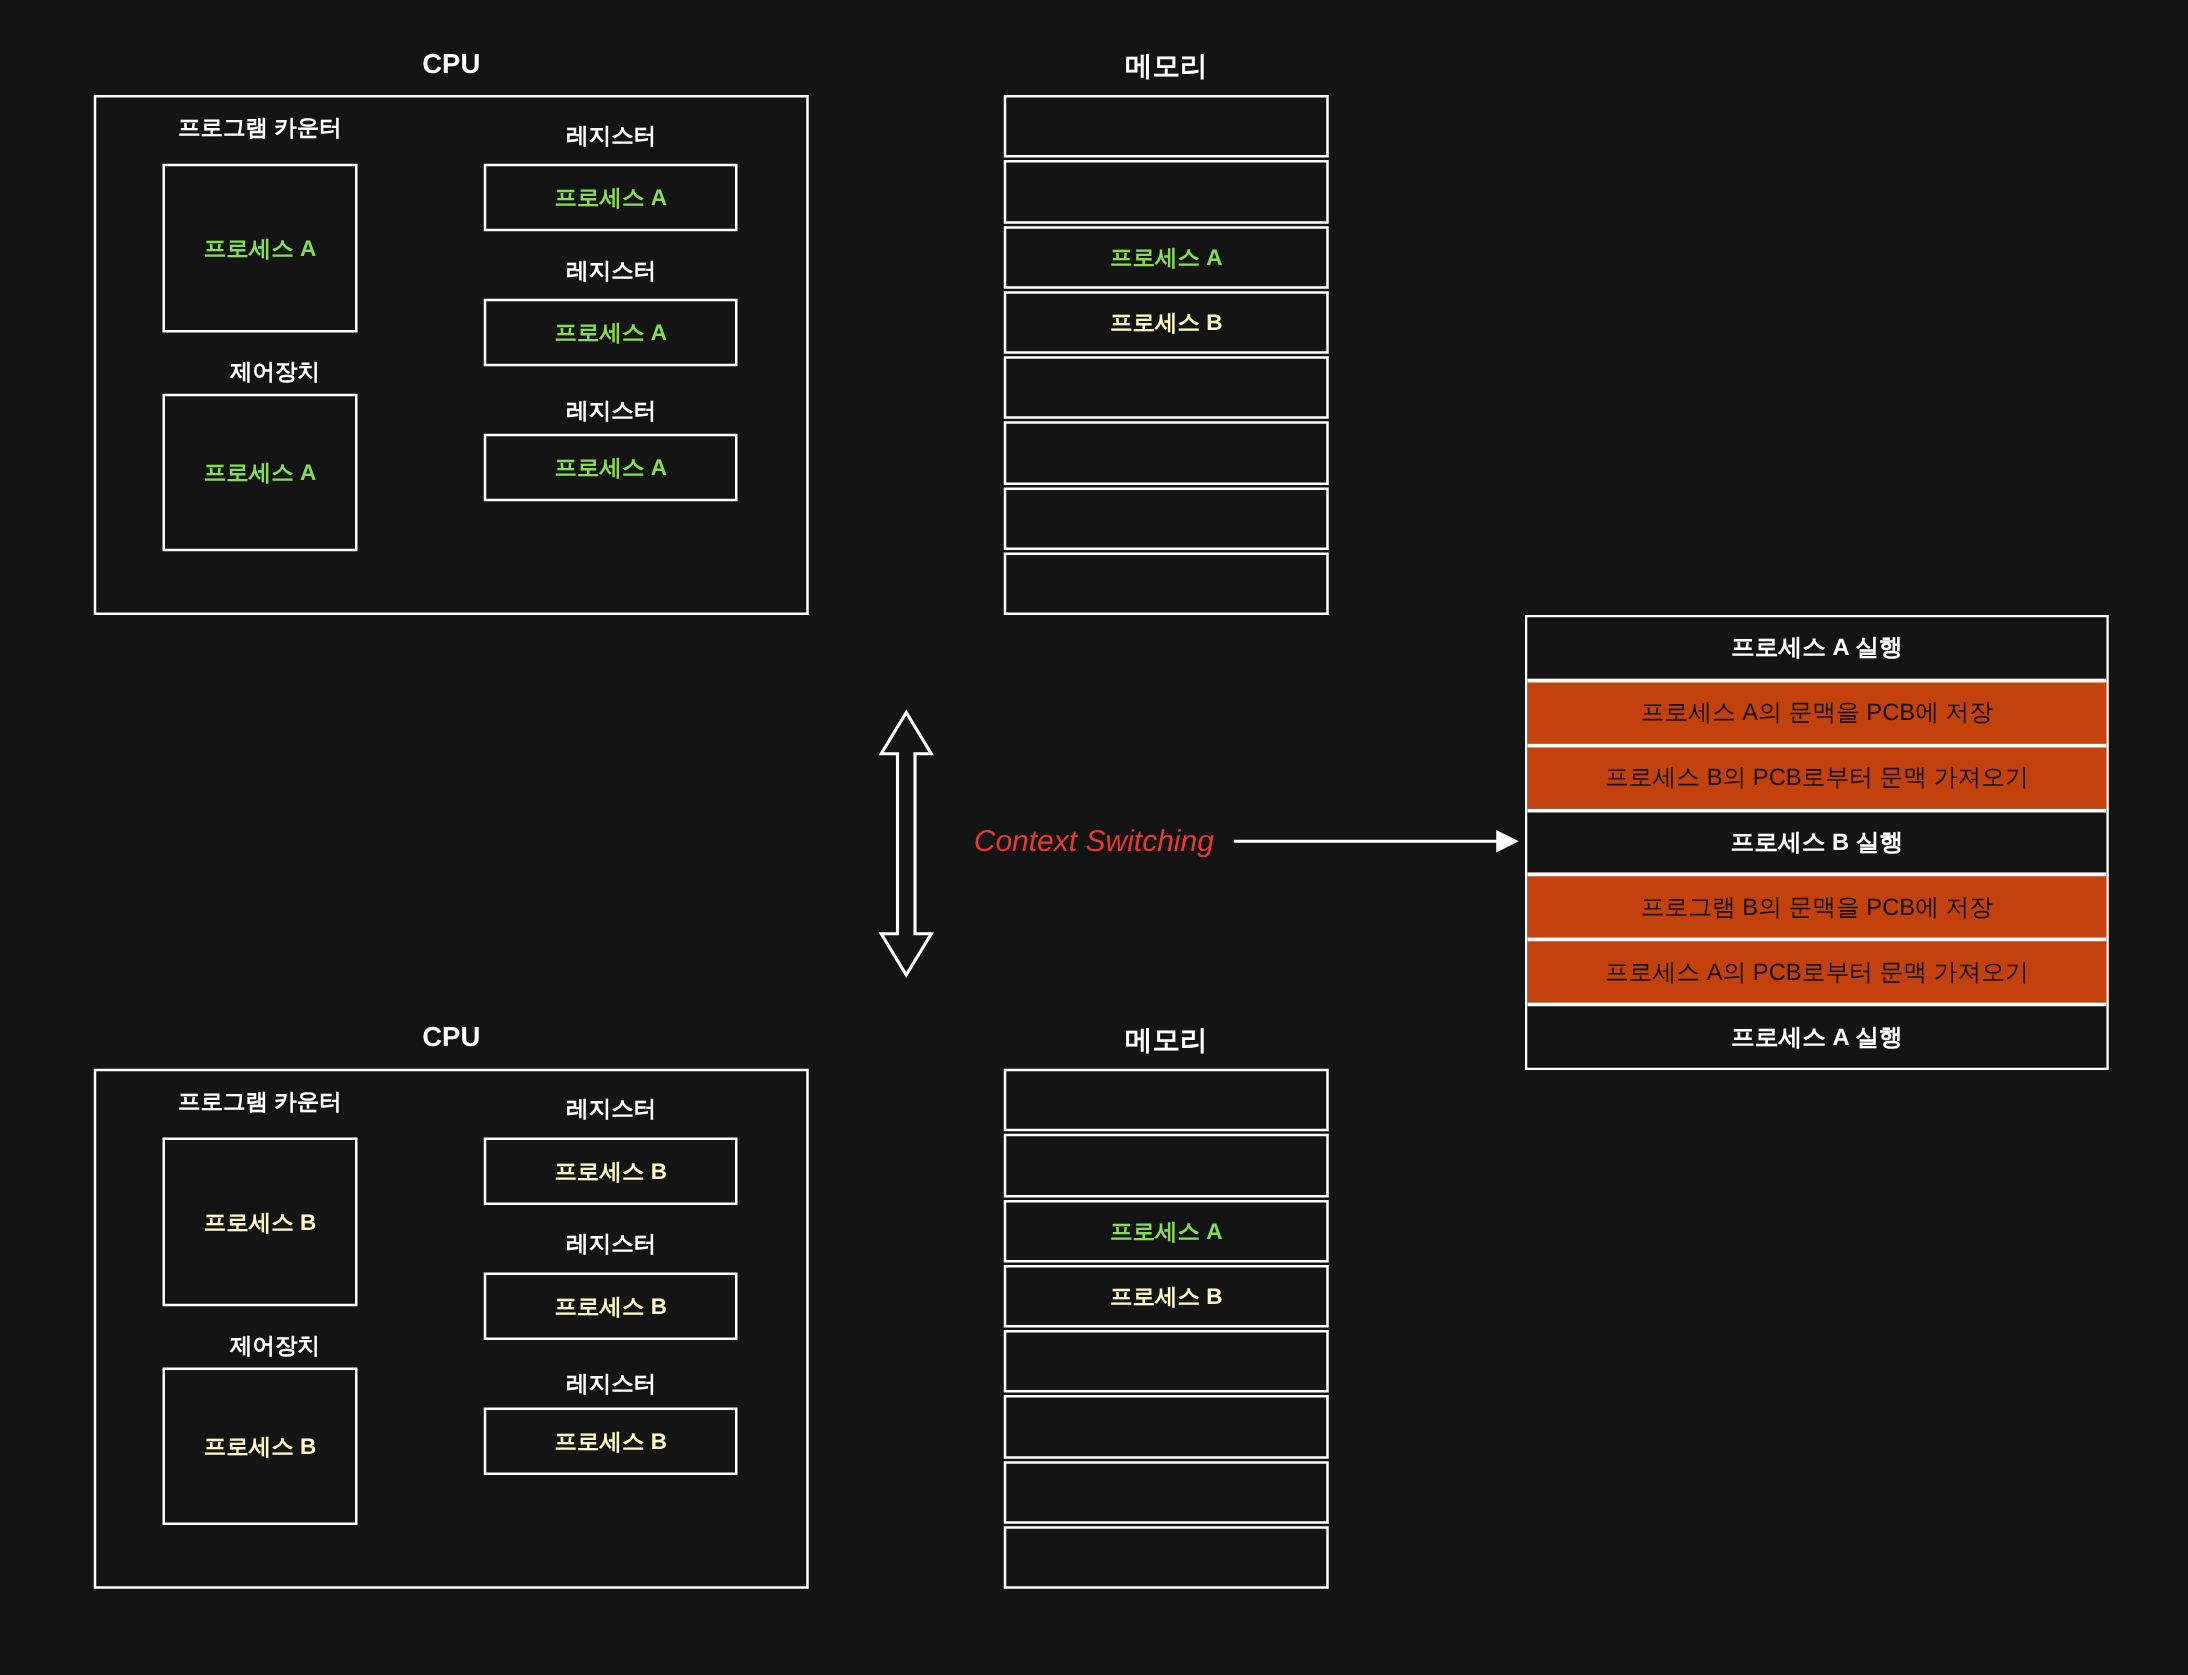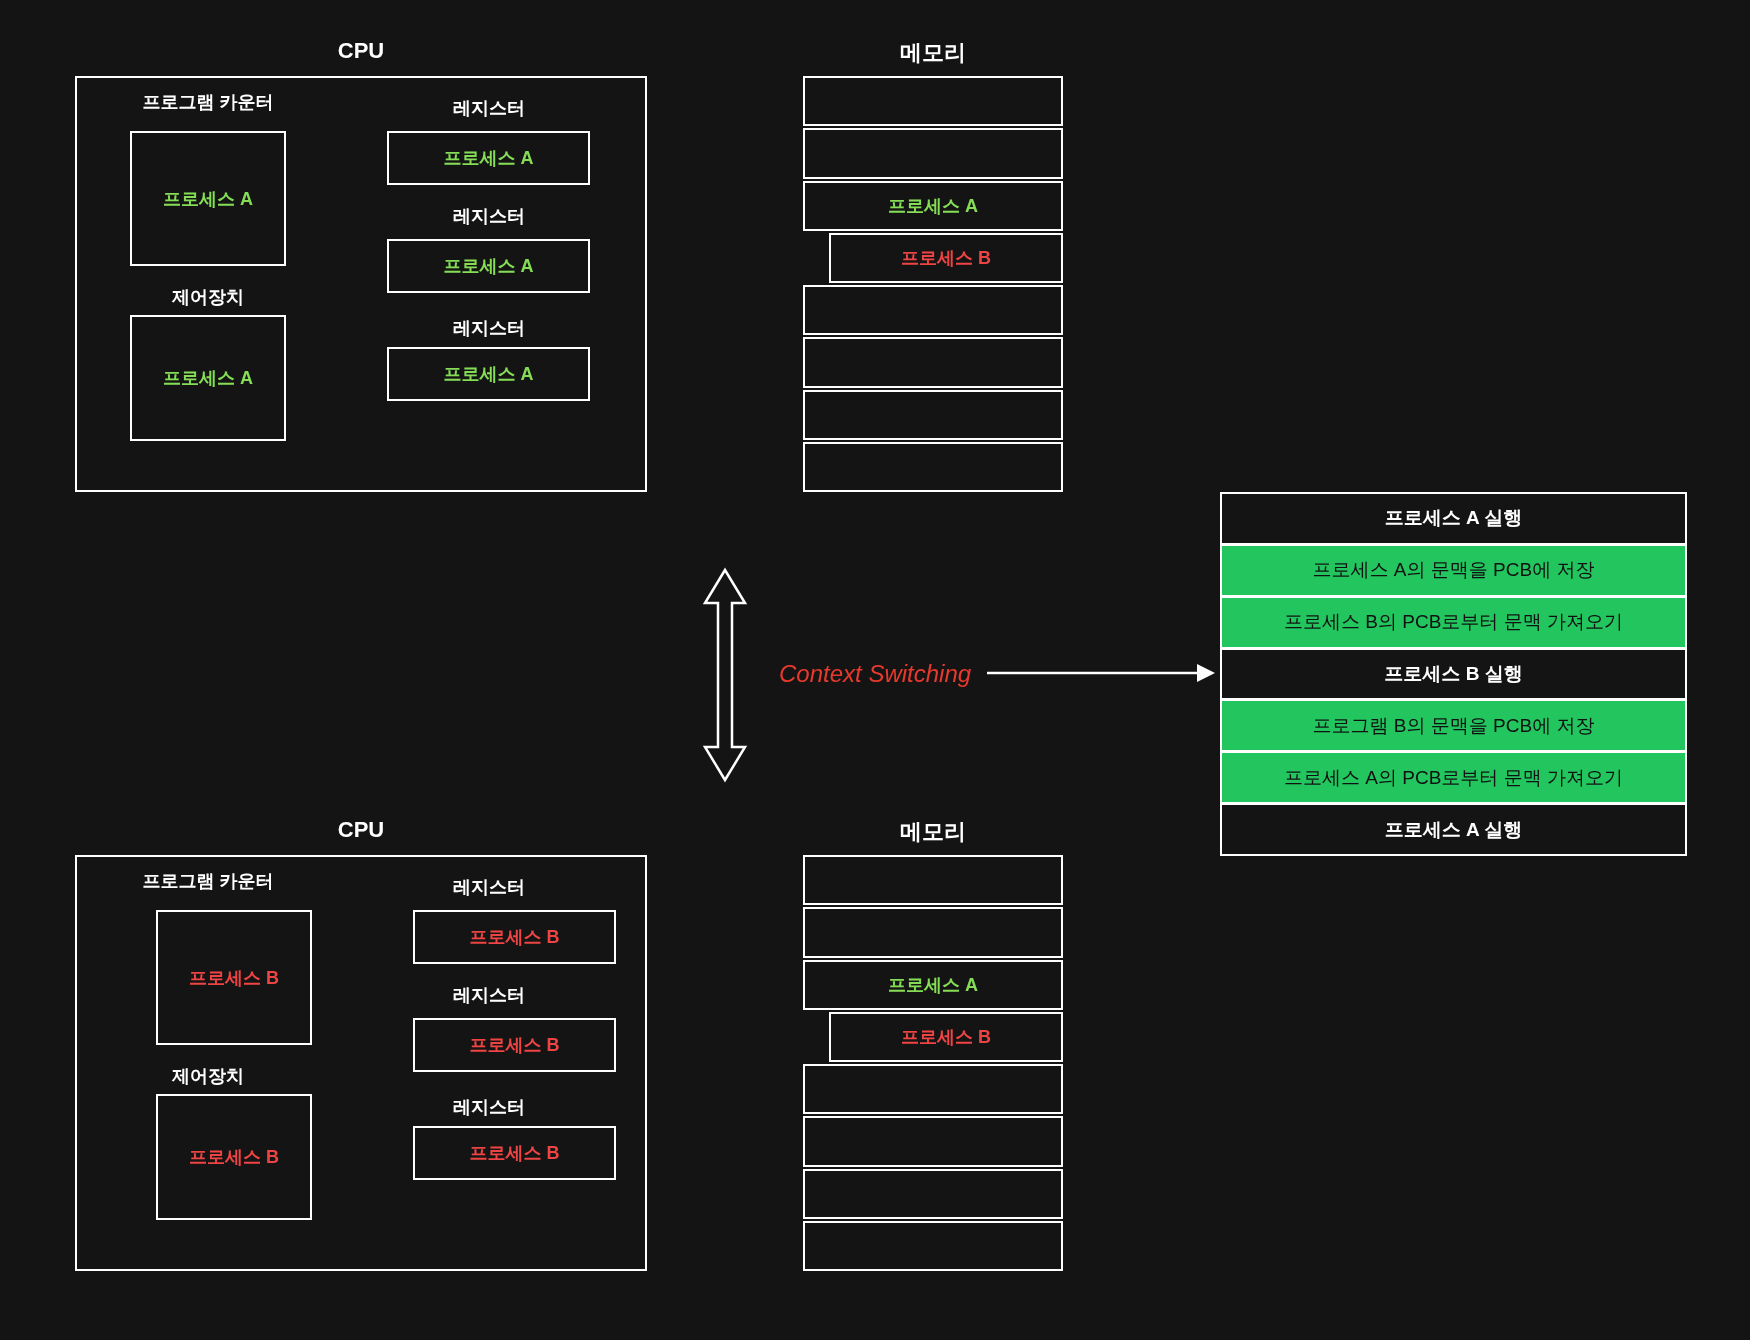--- a/index.html
+++ b/index.html
@@ -26,30 +26,30 @@
     font-size:18px;font-weight:700;color:#fff;
   }
   .cpu-box .inner-box{
     position:absolute;box-sizing:border-box;
     border:2px solid #ffffff;
     display:flex;align-items:center;justify-content:center;
     font-size:18px;font-weight:700;
   }
   .pc-label{left:29px;top:12px;}
   .pc-box{left:53px;top:53px;width:156px;height:135px;}
-  .cu-label{left:29px;top:207px;}
+  .cu-label{left:41px;top:207px;}
   .cu-box{left:53px;top:237px;width:156px;height:126px;}
   .reg-label-1{left:310px;top:18px;}
   .reg-box-1{left:310px;top:53px;width:203px;height:54px;}
   .reg-label-2{left:310px;top:126px;}
   .reg-box-2{left:310px;top:161px;width:203px;height:54px;}
   .reg-label-3{left:310px;top:238px;}
   .reg-box-3{left:310px;top:269px;width:203px;height:54px;}
   .proc-a{color:#84dd55;}
-  .proc-b{color:#ef4444;margin-left:26px;}
+  .proc-b{color:#fef9c3;}
   
   .memory-stack{
     width:260px;height:416px;
     display:flex;flex-direction:column;gap:2px;
   }
   .memory-row{
     flex:1;box-sizing:border-box;
     border:2px solid #ffffff;
     display:flex;align-items:center;justify-content:center;
     font-size:18px;font-weight:700;
@@ -60,21 +60,21 @@
     border:2px solid #ffffff;
     display:flex;flex-direction:column;
   }
   .pcb-row{
     flex:1;box-sizing:border-box;
     display:flex;align-items:center;justify-content:center;
     font-size:19px;
   }
   .pcb-row + .pcb-row{border-top:3px solid #ffffff;}
   .pcb-row.dark{background:#141414;color:#ffffff;font-weight:700;}
-  .pcb-row.pink{background:#22c55e;color:#111111;font-weight:400;}
+  .pcb-row.pink{background:#c2410c;color:#111111;font-weight:400;}
   
   .context-label{
     font-size:24px;color:#e8392d;font-weight:400;white-space:nowrap;
   }
 </style>
 </head>
 <body>
 
 <div id="canvas">
 

